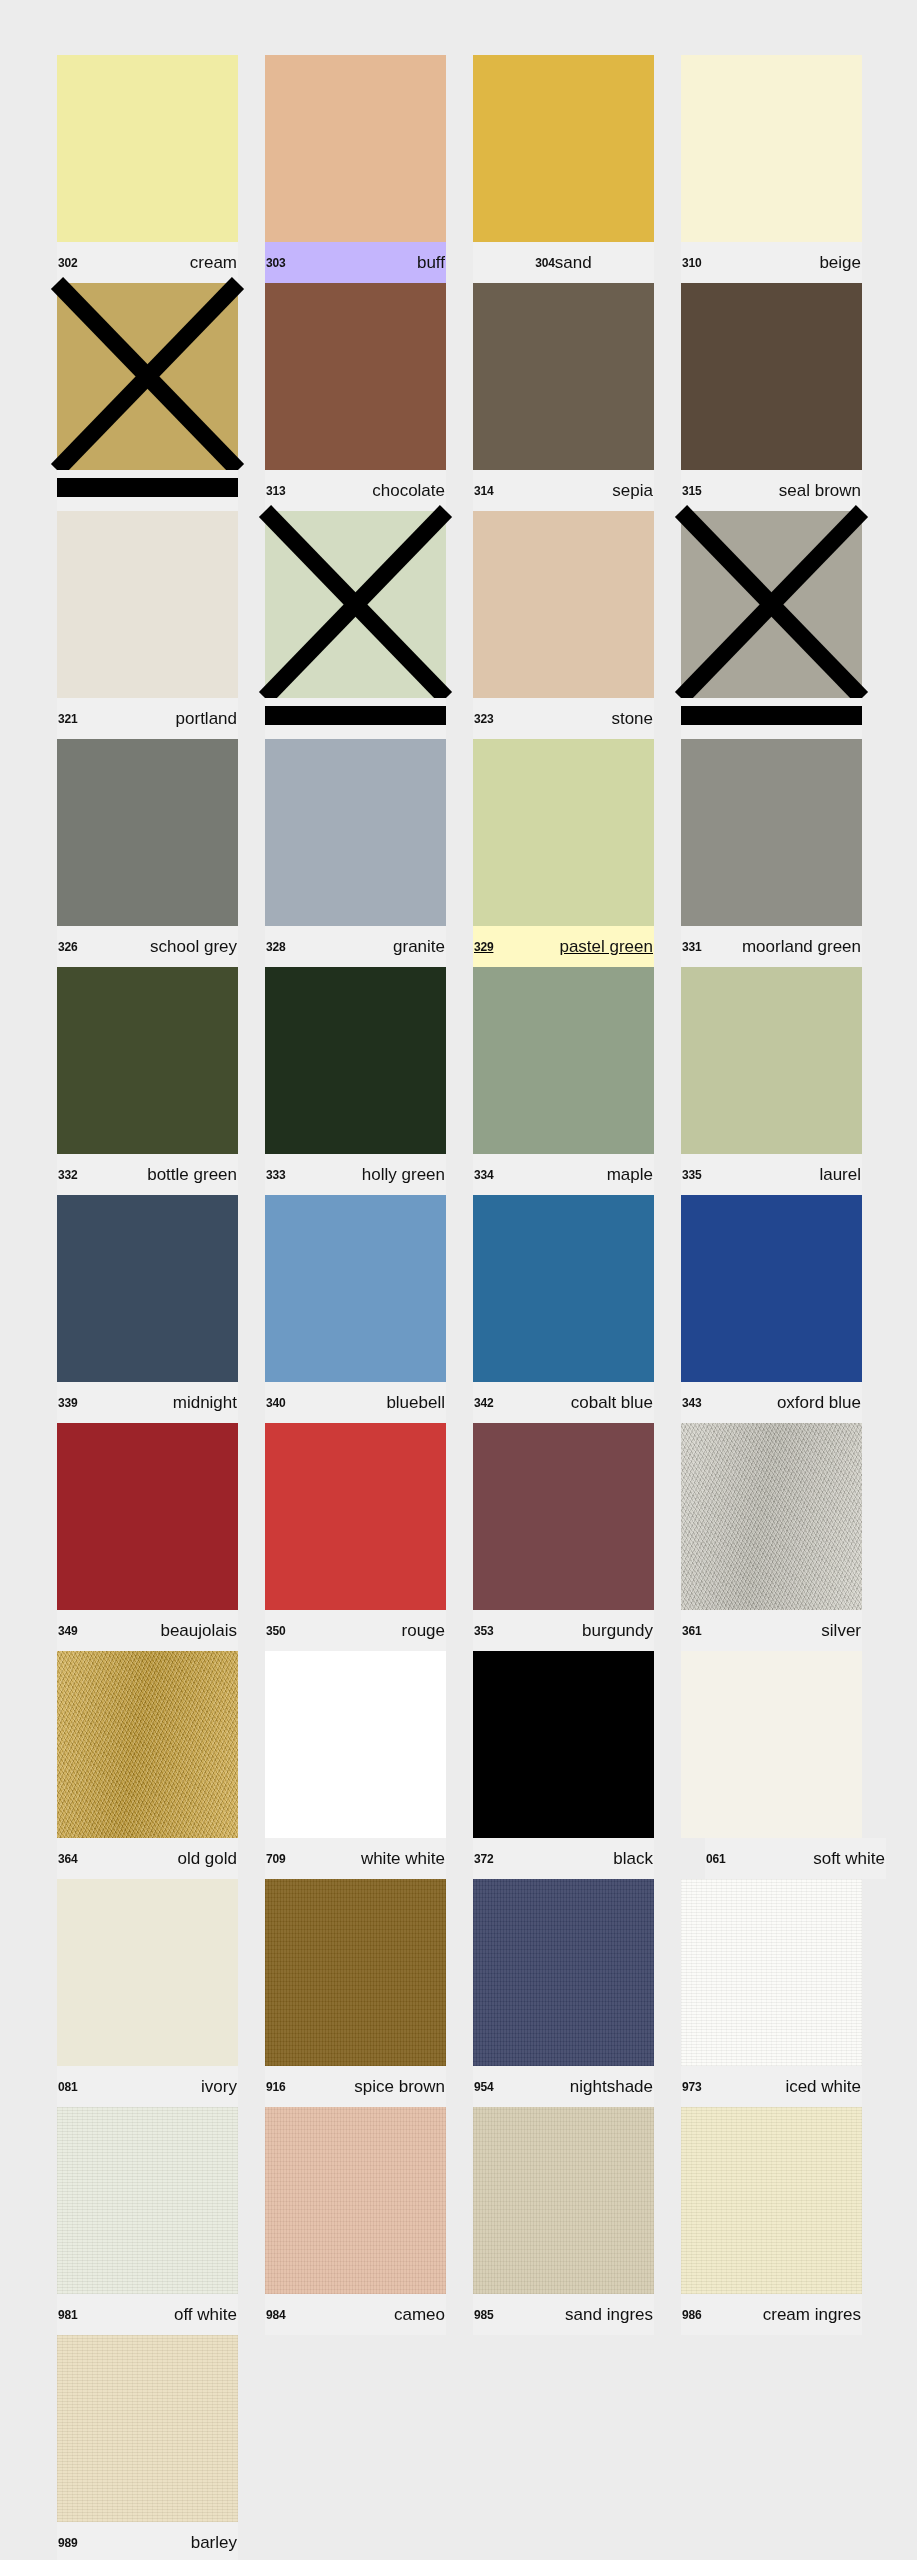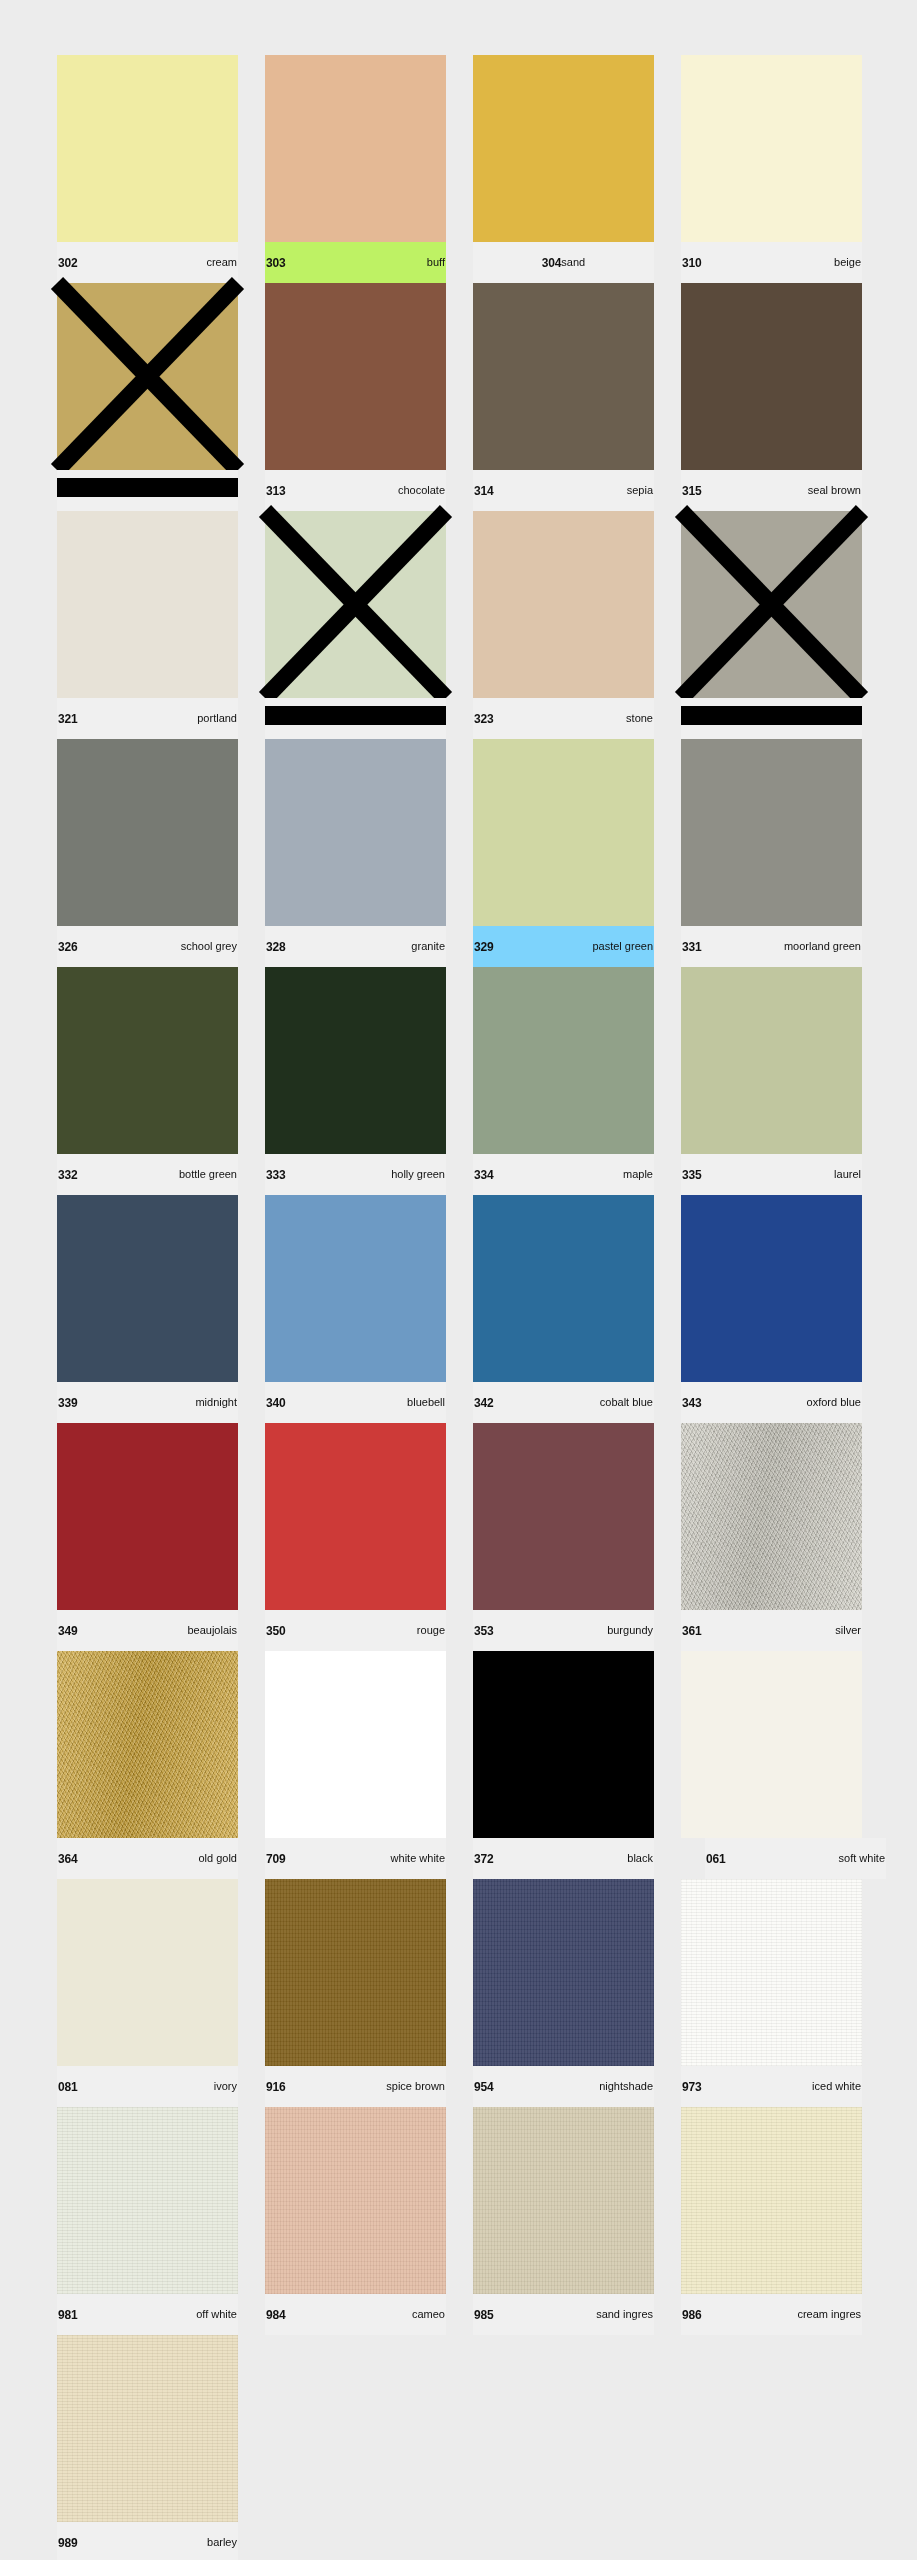--- a/index.html
+++ b/index.html
@@ -116,21 +116,21 @@
 
   .code {
     font-size: 12px;
     font-weight: bold;
     color: #111111;
     letter-spacing: -0.2px;
     line-height: 1;
   }
 
   .name {
-    font-size: 11px;
+    font-size: 17px;
     font-weight: normal;
     color: #111111;
     line-height: 1;
     white-space: nowrap;
   }
 
   
   .label.redacted .code,
   .label.redacted .name {
     visibility: hidden;
@@ -159,21 +159,21 @@
         </div>
         <div class="label" style="background: rgb(240, 240, 240);">
           <span class="code">302</span>
           <span class="name">cream</span>
         </div>
       </div>
       <div class="cell">
         <div class="chip-wrap">
           <div class="chip" style="background-color: rgb(228, 185, 149);"></div>
         </div>
-        <div class="label" style="background: #bef264;">
+        <div class="label" style="background: #c4b5fd;">
           <span class="code">303</span>
           <span class="name">buff</span>
         </div>
       </div>
       <div class="cell">
         <div class="chip-wrap">
           <div class="chip" style="background-color: rgb(223, 183, 68);"></div>
         </div>
         <div class="label" style="background: rgb(240, 240, 240); justify-content: center;">
           <span class="code">304</span>
@@ -291,21 +291,21 @@
         </div>
         <div class="label" style="background: rgb(240, 240, 240);">
           <span class="code">328</span>
           <span class="name">granite</span>
         </div>
       </div>
       <div class="cell">
         <div class="chip-wrap">
           <div class="chip" style="background-color: rgb(208, 215, 164);"></div>
         </div>
-        <div class="label" style="background: #7dd3fc;">
+        <div class="label" style="background: #fef9c3; text-decoration: underline;">
           <span class="code">329</span>
           <span class="name">pastel green</span>
         </div>
       </div>
       <div class="cell">
         <div class="chip-wrap">
           <div class="chip" style="background-color: rgb(143, 143, 135);"></div>
         </div>
         <div class="label" style="background: rgb(240, 240, 240);">
           <span class="code">331</span>

